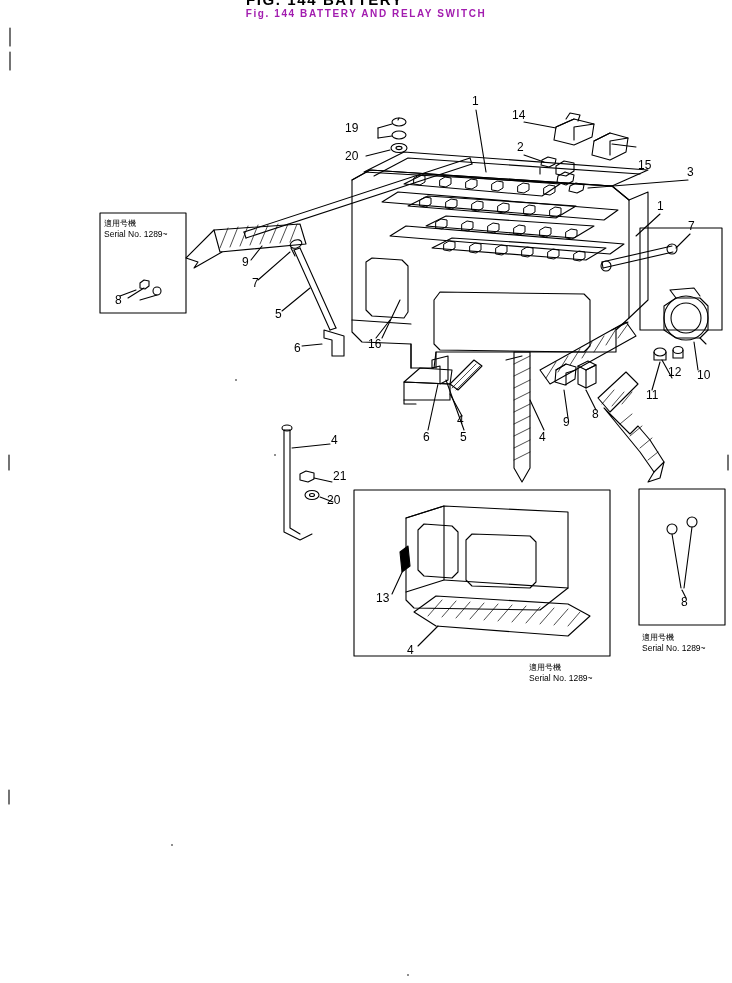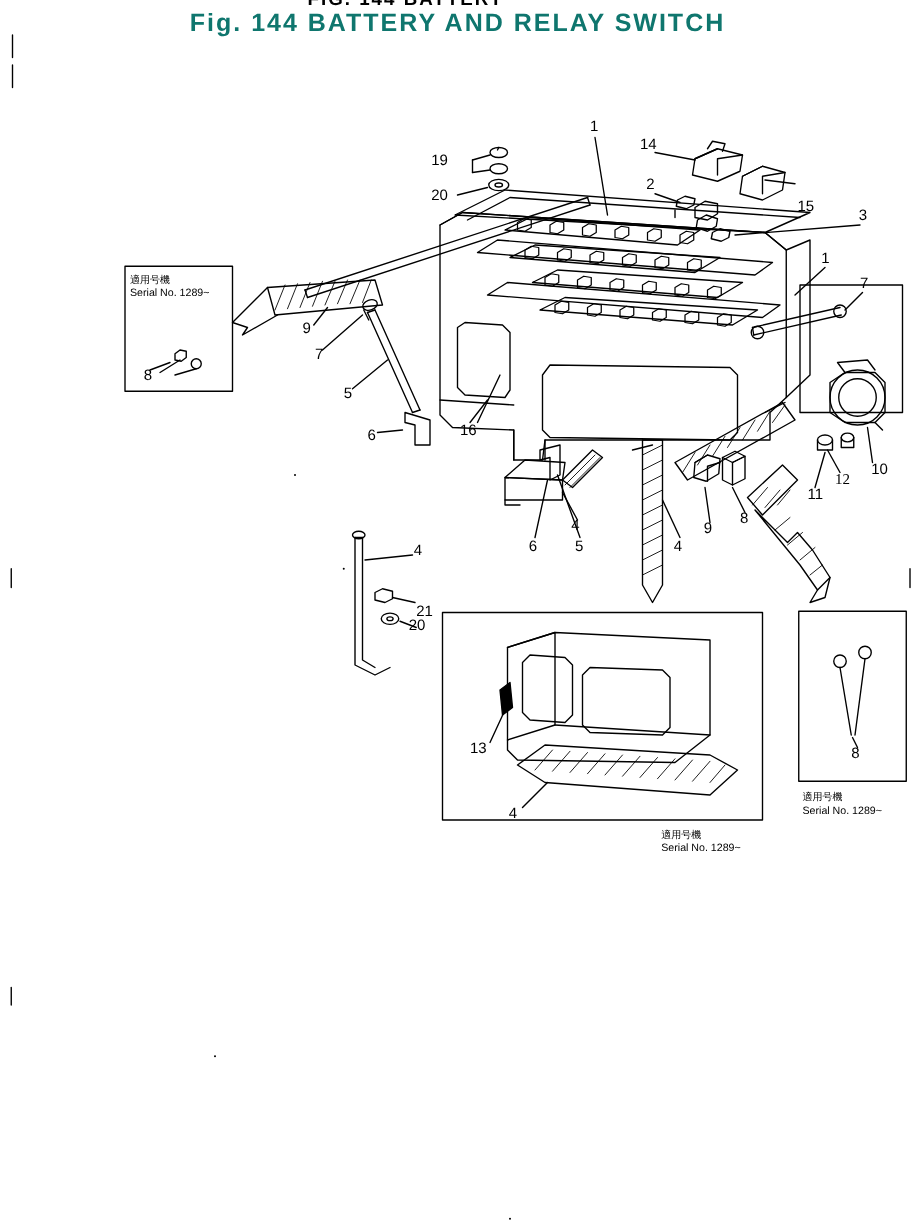--- a/index.html
+++ b/index.html
@@ -14,24 +14,24 @@
     background: #ffffff;
     font-family: "Liberation Sans", sans-serif;
     overflow: hidden;
   }
   #figure-title {
     position: absolute;
     top: 8px;
     left: 0;
     width: 732px;
     text-align: center;
-    font-size: 20px;
+    font-size: 10px;
     font-weight: bold;
     letter-spacing: 1.6px;
-    color: #0f766e;
+    color: #a21caf;
     white-space: nowrap;
   }
   #title-clip {
     position: absolute;
     top: 0px;
     left: 246px;
     width: 300px;
     height: 6px;
     overflow: hidden;
   }
@@ -379,31 +379,31 @@
   <div class="callout" style="left:345px; top:121px;">19</div>
   <div class="callout" style="left:345px; top:149px;">20</div>
   <div class="callout" style="left:657px; top:199px;">1</div>
   <div class="callout" style="left:688px; top:219px;">7</div>
   <div class="callout" style="left:242px; top:255px;">9</div>
   <div class="callout" style="left:252px; top:276px;">7</div>
   <div class="callout" style="left:275px; top:307px;">5</div>
   <div class="callout" style="left:294px; top:341px;">6</div>
   <div class="callout" style="left:368px; top:337px;">16</div>
   <div class="callout" style="left:115px; top:293px;">8</div>
-  <div class="callout" style="left:668px; top:376px;font-family:Liberation Serif, serif;">12</div>
+  <div class="callout" style="left:668px; top:365px;">12</div>
   <div class="callout" style="left:646px; top:388px;">11</div>
   <div class="callout" style="left:697px; top:368px;text-align:center;">10</div>
   <div class="callout" style="left:423px; top:430px;">6</div>
   <div class="callout" style="left:457px; top:413px;">4</div>
   <div class="callout" style="left:460px; top:430px;">5</div>
   <div class="callout" style="left:539px; top:430px;">4</div>
   <div class="callout" style="left:563px; top:415px;">9</div>
   <div class="callout" style="left:592px; top:407px;">8</div>
   <div class="callout" style="left:331px; top:433px;">4</div>
-  <div class="callout" style="left:333px; top:482px;">21</div>
+  <div class="callout" style="left:333px; top:469px;">21</div>
   <div class="callout" style="left:327px; top:493px;">20</div>
   <div class="callout" style="left:376px; top:591px;">13</div>
   <div class="callout" style="left:407px; top:643px;">4</div>
   <div class="callout" style="left:681px; top:595px;">8</div>
 
   <div class="cjk" style="left:104px; top:218px;">適用号機</div>
   <div class="serial" style="left:104px; top:229px;">Serial No. 1289~</div>
 
   <div class="cjk" style="left:642px; top:632px;">適用号機</div>
   <div class="serial" style="left:642px; top:643px;">Serial No. 1289~</div>

